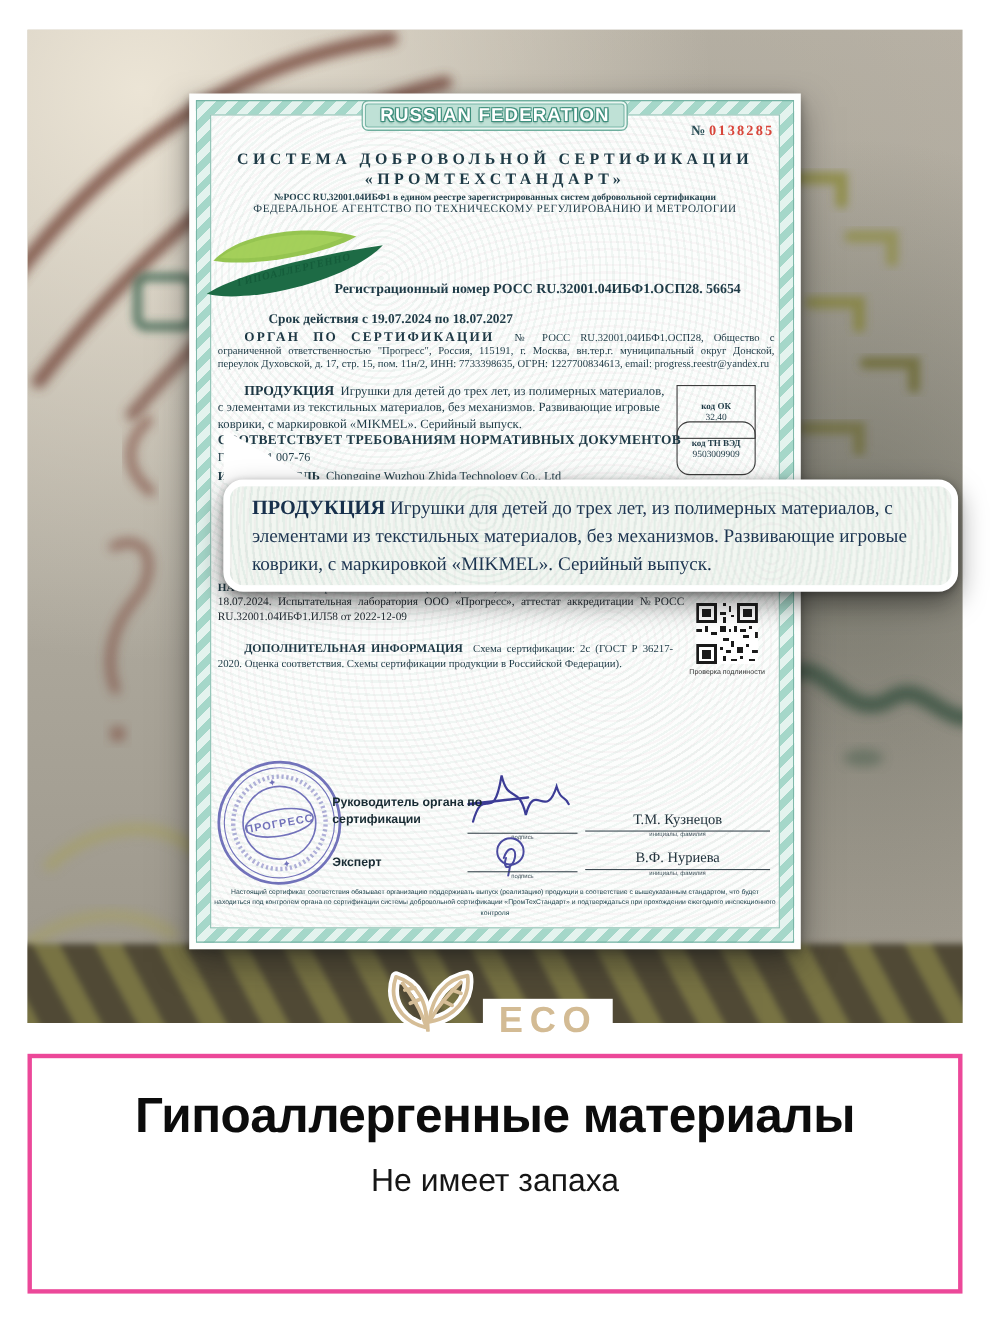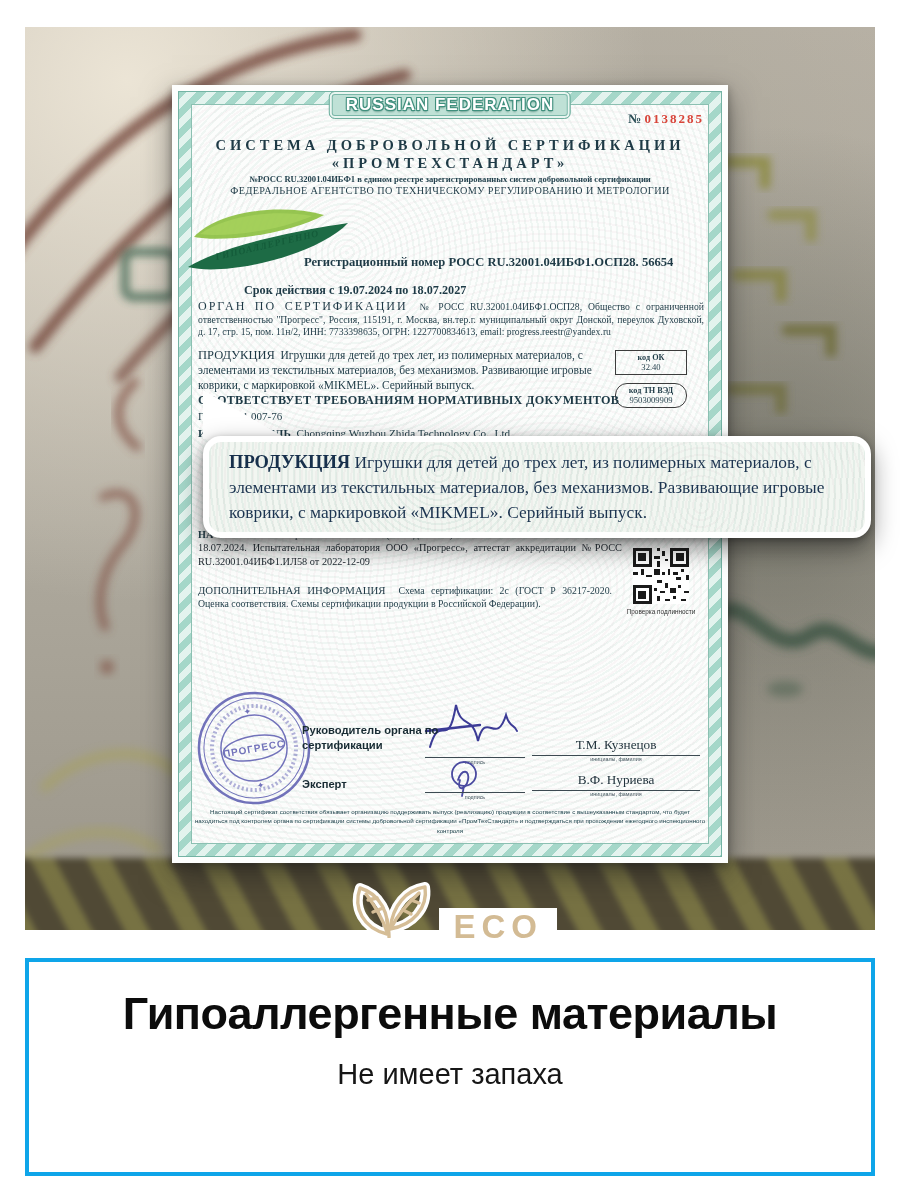--- a/index.html
+++ b/index.html
@@ -69,27 +69,27 @@
   .cert-title {
     position:absolute; left:118px; right:8px; top:122px; z-index:3; text-align:center;
     font-size:28.5px; font-weight:bold; color:#15384a; letter-spacing:.5px; white-space:nowrap;
   }
   .logo { position:absolute; left:12px; top:116px; z-index:3; }
 
   .regnum   { position:absolute; left:132px; top:170px; z-index:3; font-family:"Liberation Serif", serif; font-size:12.6px; font-weight:bold; }
   .validity { position:absolute; left:72px;  top:198px; z-index:3; font-family:"Liberation Serif", serif; font-size:12.2px; font-weight:bold; }
 
   .para { position:absolute; z-index:3; font-family:"Liberation Serif", serif; color:#222b33; text-align:justify; }
-  .para .lbl { font-weight:normal; color:#1d3744; }
+  .para .lbl { font-weight:bold; color:#1d3744;margin-left:24px; }
   .org  { left:26px; right:24px; top:214px; font-size:9.7px; line-height:1.26; }
   .org .lbl { font-size:12px; letter-spacing:2px; }
   .prod { left:26px; width:412px; top:262px; font-size:11.5px; line-height:1.3; text-align:left; }
   .prod .lbl { font-size:12.5px; }
 
-  .codebox { position:absolute; left:443px; width:72px; border:1px solid #3c3c3c; z-index:3; text-align:center; font-family:"Liberation Serif", serif; padding:2px 1px; }
+  .codebox { position:absolute; left:443px; width:72px; border:1px solid #3c3c3c; z-index:3; text-align:center; font-family:"Liberation Serif", serif; padding:14px 1px; }
   .codebox .cl { font-size:8.2px; font-weight:bold; }
   .codebox .cv { font-size:8.6px; }
   .box-ok   { top:265px; }
   .box-tn   { top:298px;border-radius:12px; }
 
   .conforms  { position:absolute; left:26px; top:308px; z-index:3; font-family:"Liberation Serif", serif; font-size:12.2px; font-weight:bold; letter-spacing:.3px; }
   .conforms2 { position:absolute; left:26px; top:325px; z-index:3; font-family:"Liberation Serif", serif; font-size:11px; }
   .maker     { position:absolute; left:26px; top:342px; z-index:3; font-family:"Liberation Serif", serif; font-size:11.2px; }
   .maker .lbl{ font-weight:bold; }
 
@@ -142,21 +142,21 @@
   
   .eco { position:absolute; left:50%; top:880px; transform:translateX(-50%); z-index:40; text-align:left; }
   .eco-label {
     display:inline-block; margin-top:-4px; background:#fff; padding:0 14px;
     font-size:33px; font-weight:bold; letter-spacing:6px; color:#d3bb94; line-height:38px;
   }
 
   
   .infobox {
     position:absolute; left:25px; top:958px; width:850px; height:218px; z-index:20;
-    border:4px solid #0ea5e9; background:#fff; text-align:center;
+    border:4px solid #ec4899; background:#fff; text-align:center;
   }
   .ib-title { margin-top:26px; font-size:45px; font-weight:bold; letter-spacing:-.5px; color:#0c0c0c; }
   .ib-line1 { margin:14px auto 0; width:700px; font-size:29px; line-height:1.22; color:#161616; }
   .ib-line2 { margin-top:18px; font-size:29px; color:#161616; }
 </style>
 </head>
 <body>
 
 <div class="canvas">
 

